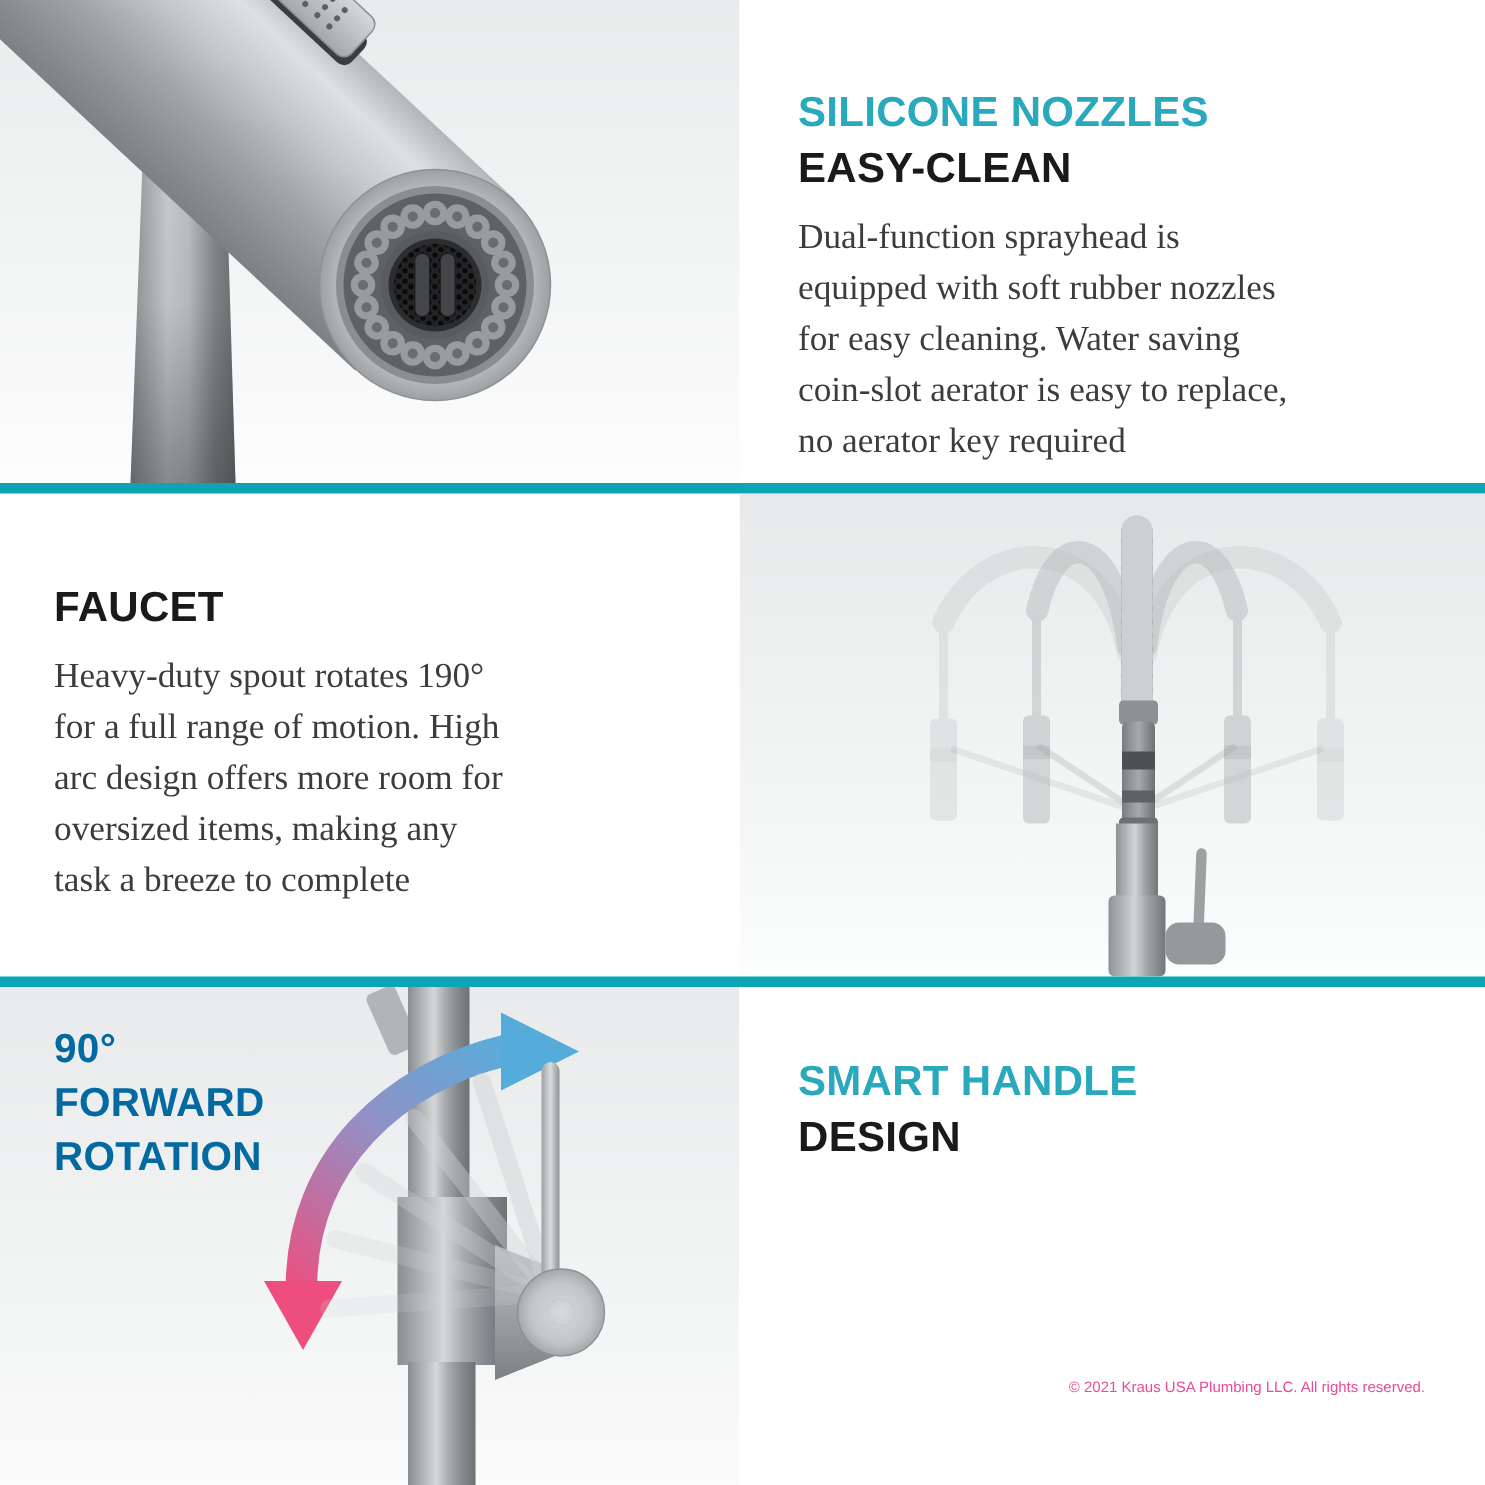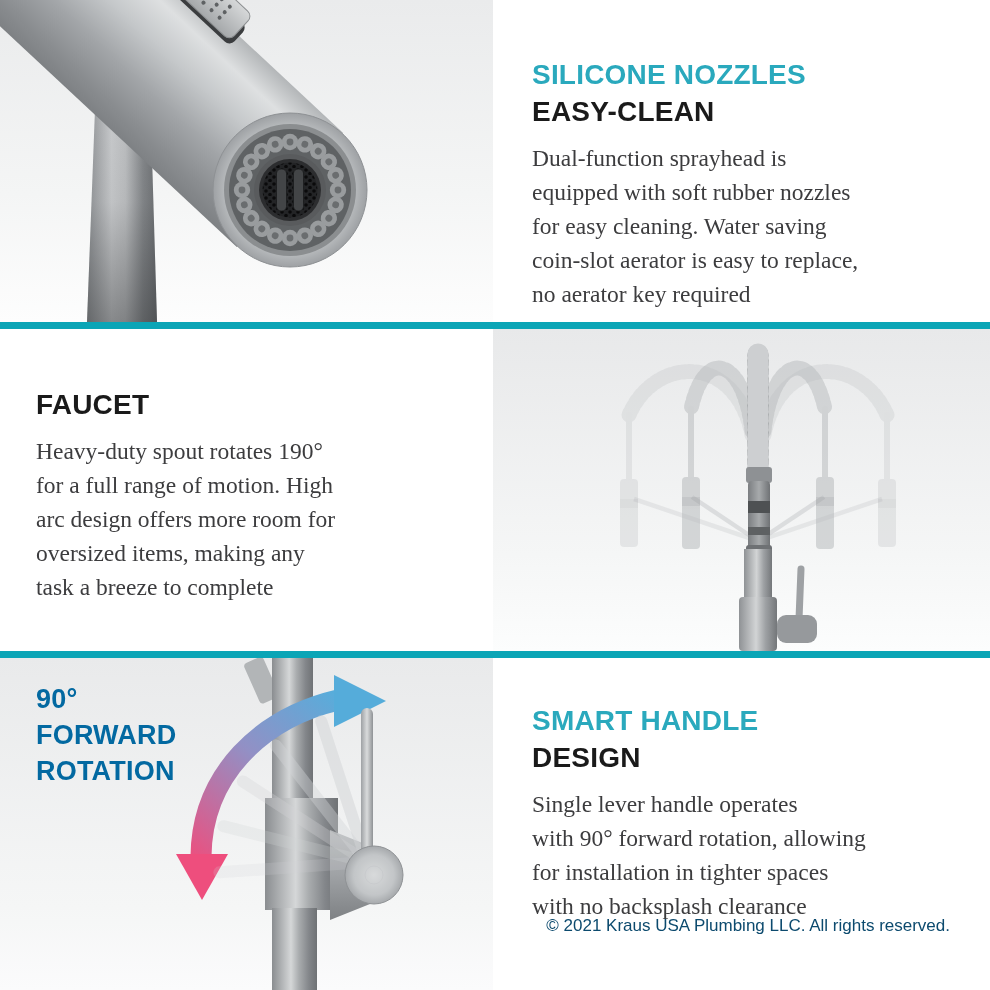--- a/index.html
+++ b/index.html
@@ -20,21 +20,21 @@
   .tb2{left:36px;top:386px;width:440px;}
   .tb3{left:532px;top:702px;width:445px;}
   .h{font-size:28px;line-height:37px;font-weight:700;color:#1A1A1A;letter-spacing:.2px;}
   .h.teal{color:#2AA9BD;}
   .bodytext{margin:11px 0 0 0;font-size:23.5px;line-height:34px;color:#3C3C3E;white-space:pre-line;font-family:Liberation Serif, serif;}
   .rot-label{
     position:absolute;left:36px;top:681px;font-size:27px;line-height:36px;font-weight:700;
     color:#0369a1;white-space:pre-line;letter-spacing:.2px;
   }
   .copyright{
-    position:absolute;top:917px;right:40px;font-size:17px;line-height:18px;color:#0c4a6e;
+    position:absolute;top:917px;right:40px;font-size:10px;line-height:18px;color:#ec4899;
   }
 </style>
 </head>
 <body>
 
 <div class="canvas">
 
   <div class="photo photo-tl">
     <svg viewBox="0 0 493 322" width="493" height="322">
       <defs>
@@ -310,21 +310,17 @@
     </svg>
   </div>
 
   <div class="rot-label">90°
 FORWARD
 ROTATION</div>
 
   <div class="tb tb3">
     <div class="h teal">SMART HANDLE</div>
     <div class="h">DESIGN</div>
-    <p class="bodytext">Single lever handle operates
-with 90° forward rotation, allowing
-for installation in tighter spaces
-with no backsplash clearance</p>
   </div>
 
   <div class="copyright">© 2021 Kraus USA Plumbing LLC. All rights reserved.</div>
 
 </div>
 
 </body></html>

